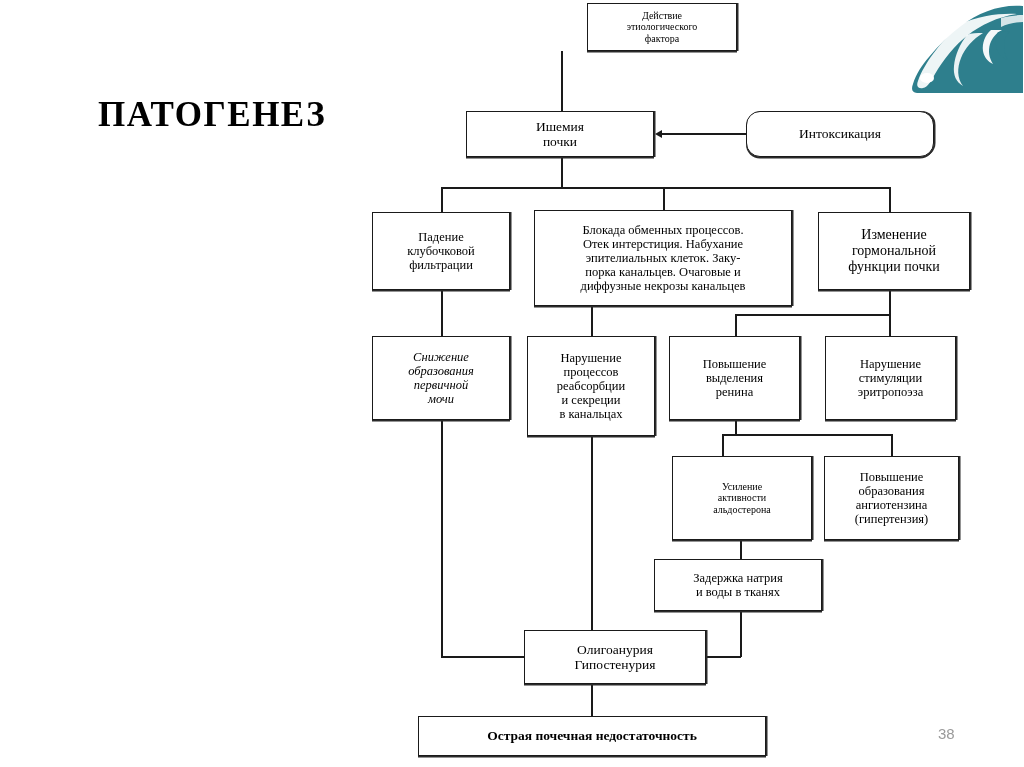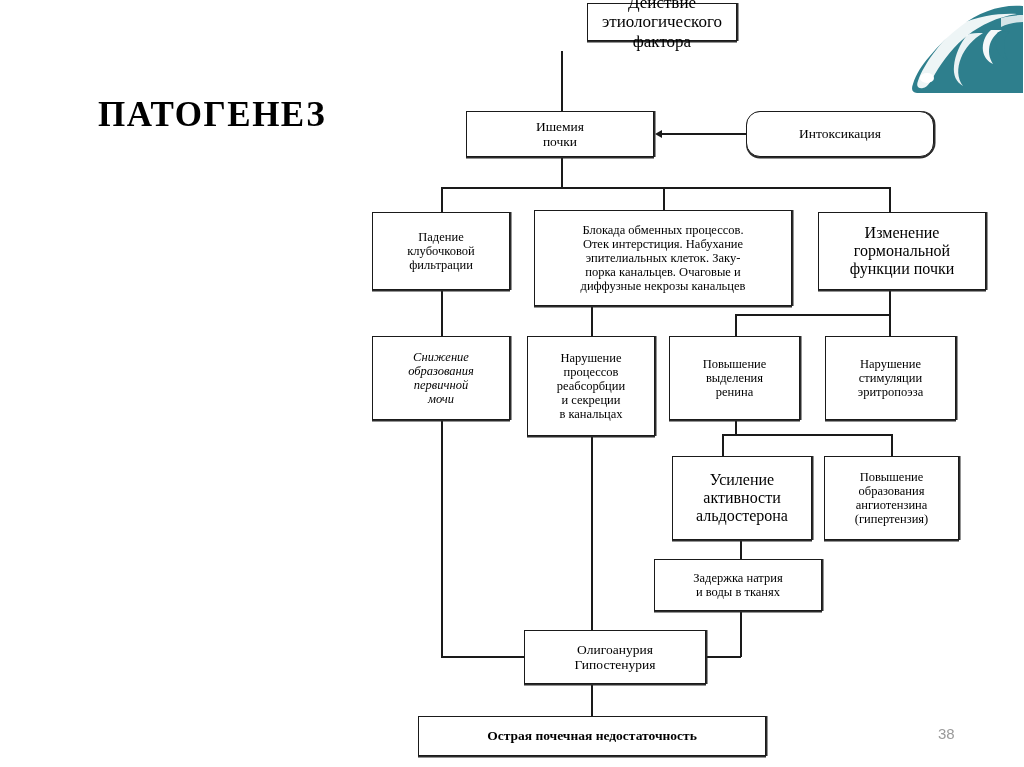--- a/index.html
+++ b/index.html
@@ -77,32 +77,32 @@
     z-index: 3;
     
     box-shadow: 0 1.5px 0 0 #2b2b2b, 1.5px 0 0 0 #2b2b2b;
   }
   .box .txt {
     white-space: pre-line;
     display: block;
     width: 100%;
   }
 
-  .b-etio     { left: 587px; top: 3px;   width: 150px; height: 38px;  font-size: 17px; }
+  .b-etio     { left: 587px; top: 3px;   width: 150px; height: 48px;  font-size: 10px; }
   .b-ishemia  { left: 466px; top: 111px; width: 188px; height: 46px;  font-size: 13.5px; }
   .b-intox    { left: 746px; top: 111px; width: 188px; height: 46px;  font-size: 13.5px; border-radius: 14px; }
   .b-padenie  { left: 372px; top: 212px; width: 138px; height: 78px;  font-size: 12.5px; justify-content: center; }
   .b-blokada  { left: 534px; top: 210px; width: 258px; height: 96px;  font-size: 12.5px; text-align: justify; }
   .b-blokada .txt { text-align: center; }
-  .b-izmenen  { left: 818px; top: 212px; width: 168px; height: 78px;  font-size: 16px; }
+  .b-izmenen  { left: 818px; top: 212px; width: 152px; height: 78px;  font-size: 14px; }
   .b-snizhen  { left: 372px; top: 336px; width: 138px; height: 84px;  font-size: 12.5px; font-style: italic; }
   .b-narushp  { left: 527px; top: 336px; width: 128px; height: 100px; font-size: 12.5px; }
   .b-renin    { left: 669px; top: 336px; width: 131px; height: 84px;  font-size: 12.5px; }
   .b-eritro   { left: 825px; top: 336px; width: 131px; height: 84px;  font-size: 12.5px; }
-  .b-aldo     { left: 672px; top: 456px; width: 140px; height: 84px;  font-size: 16px; }
+  .b-aldo     { left: 672px; top: 456px; width: 140px; height: 84px;  font-size: 10px; }
   .b-angio    { left: 824px; top: 456px; width: 135px; height: 84px;  font-size: 12.5px; }
   .b-natrii   { left: 654px; top: 559px; width: 168px; height: 52px;  font-size: 12.5px; }
   .b-oligo    { left: 524px; top: 630px; width: 182px; height: 54px;  font-size: 13.5px; }
   .b-opn      { left: 418px; top: 716px; width: 348px; height: 40px;  font-size: 13.5px; font-weight: bold; }
 
   
   .ln {
     position: absolute;
     background: #1a1a1a;
     z-index: 1;

